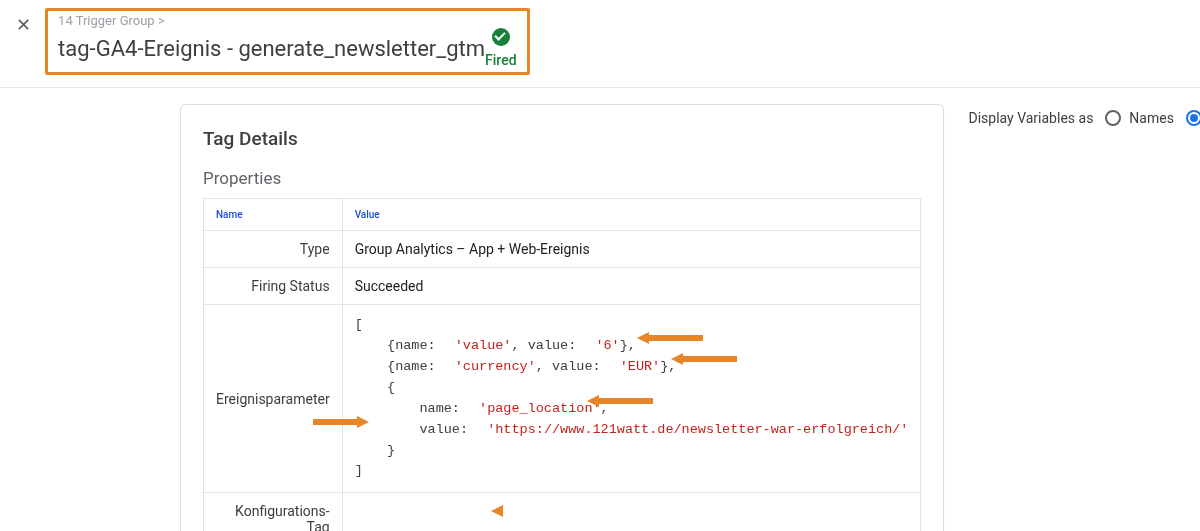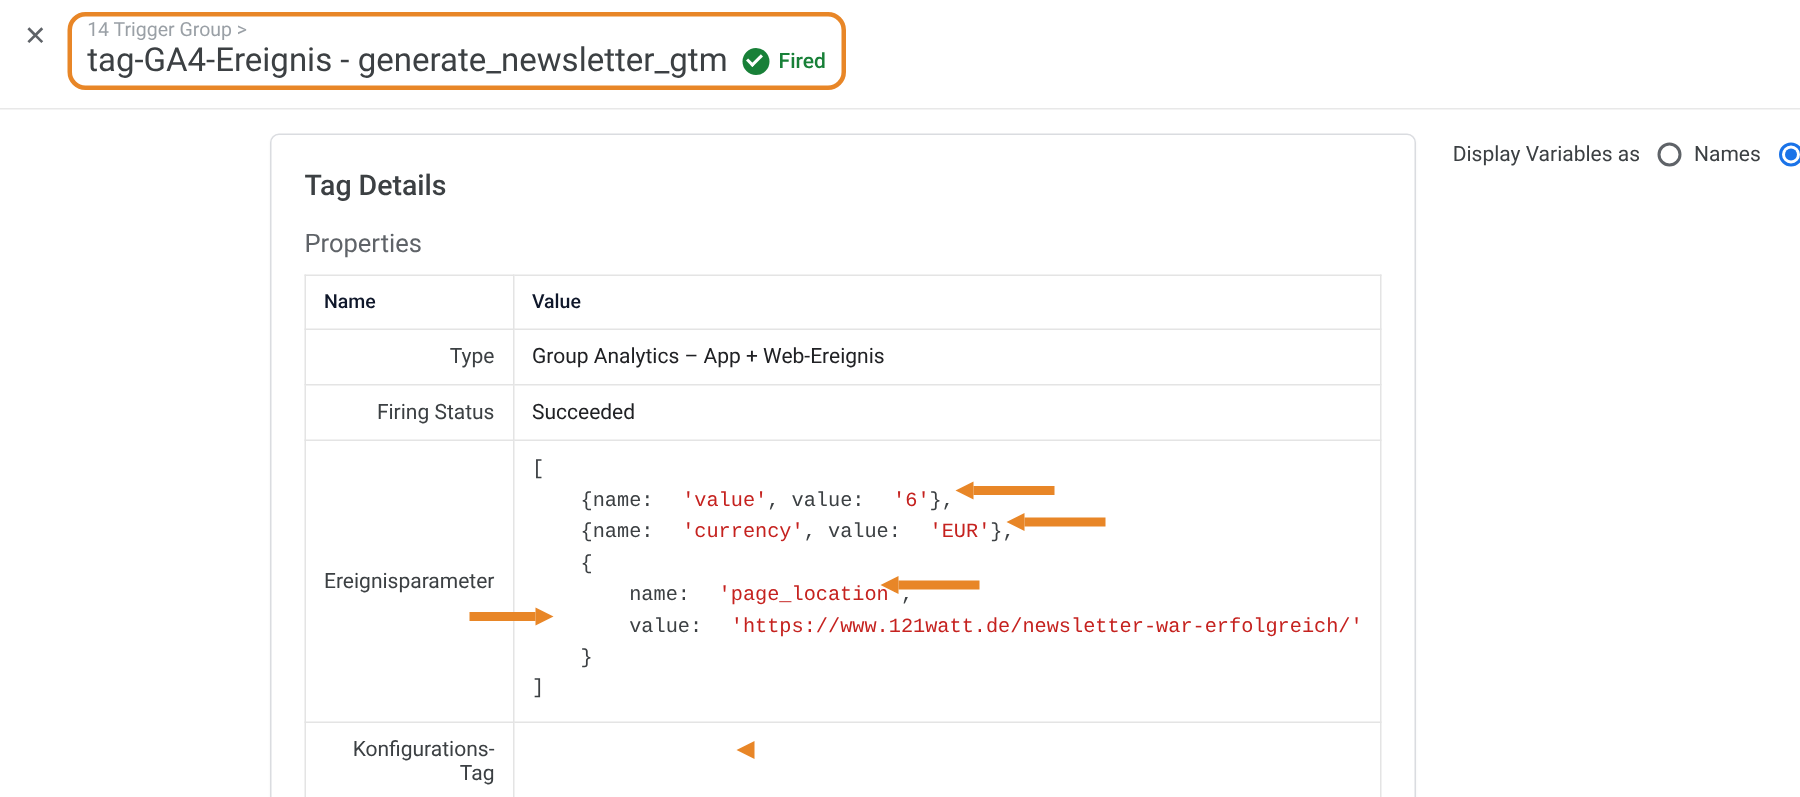--- a/index.html
+++ b/index.html
@@ -20,43 +20,43 @@
   }
   .close-x {
     font-size: 18px;
     color: #5f6368;
     padding: 8px 14px 0 8px;
     line-height: 1;
     cursor: pointer;
   }
   .title-block {
     border: 3px solid #e88627;
-    border-radius: 12px;
+    border-radius: 2px;
     padding: 2px 10px 4px 10px;
   }
   .breadcrumb {
     color: #9aa0a6;
     font-size: 13px;
   }
   .title-row {
     display: flex;
     align-items: center;
-    gap: 10px;
   }
   .title {
     font-size: 22px;
     color: #3c4043;
   }
   .fired-badge {
     display: inline-flex;
     align-items: center;
     gap: 6px;
     color: #188038;
     font-size: 14px;
     font-weight: 500;
+    flex-direction: column;
   }
   .check-circle {
     width: 18px;
     height: 18px;
     border-radius: 50%;
     background: #188038;
     position: relative;
     display: inline-block;
   }
   .check-circle::after {
@@ -100,24 +100,24 @@
     border-collapse: collapse;
   }
   table.props th, table.props td {
     border: 1px solid #e4e4e4;
     padding: 10px 12px;
     text-align: left;
     vertical-align: middle;
     font-size: 14px;
   }
   table.props th {
-    color: #0f172a;
+    color: #1d4ed8;
     font-weight: 500;
     background: #fff;
-    font-size: 13px;
+    font-size: 10px;
   }
   table.props td.name-col {
     width: 150px;
     color: #3c4043;
     text-align: right;
   }
   .code-red {
     font-family: "Courier New", monospace;
     color: #c5221f;
     white-space: pre;

